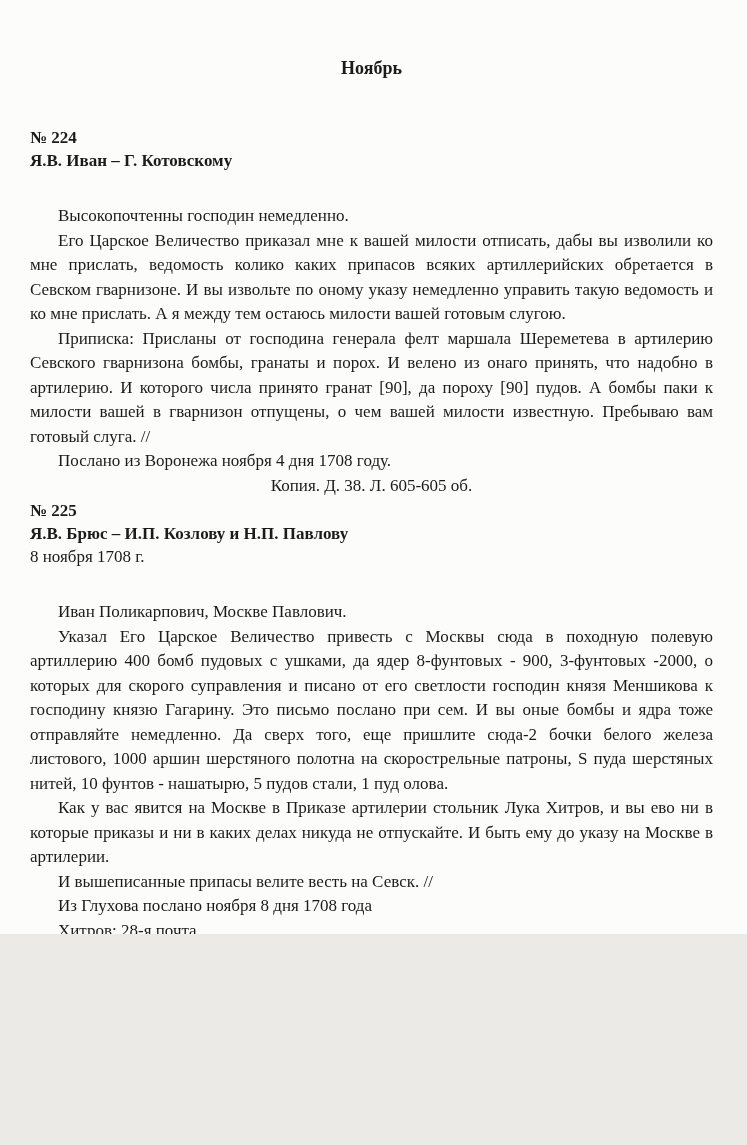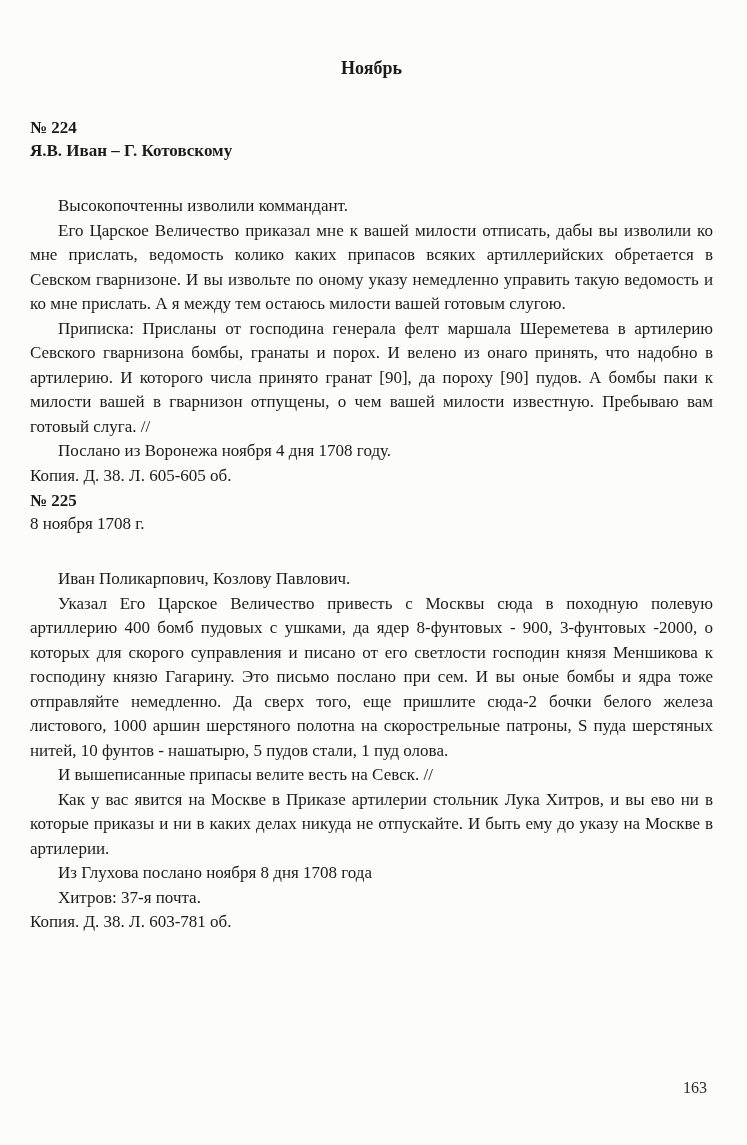--- a/index.html
+++ b/index.html
@@ -3,59 +3,59 @@
 <meta charset="utf-8">
 <style>
   html, body {
     margin: 0;
     padding: 0;
     background: #eceae6;
   }
   .page {
     position: relative;
     width: 747px;
-    height: 1145px;
+    height: 934px;
     margin: 0 auto;
     box-sizing: border-box;
     background: #fcfcfa;
     color: #1b1b1b;
     font-family: "Liberation Serif", "DejaVu Serif", serif;
     font-size: 17px;
     line-height: 24.5px;
     padding: 56px 34px 0 30px;
   }
   .month {
     margin: 0;
     text-align: center;
     font-size: 18px;
     font-weight: bold;
     line-height: 24px;
   }
   .doc-head {
     line-height: 23px;
   }
-  .doc1 .doc-head { margin-top: 36px; }
+  .doc1 .doc-head { margin-top: 46px; }
   .doc2 .doc-head { margin-top: 1px; }
   .doc-num, .doc-title {
     font-weight: bold;
   }
   .doc-body {
     margin-top: 32px;
     text-align: justify;
   }
   .para {
     margin: 0;
     text-indent: 28px;
     text-align: justify;
   }
   .italic {
   }
   .source {
     margin-top: 0;
-    text-align: left;
+    text-align: center;
   }
   .page-number {
     position: absolute;
     top: 1076px;
     right: 40px;
     font-size: 16px;
     color: #2a2a2a;
   }
 </style>
 </head>
@@ -64,39 +64,40 @@
 <div class="page">
 
   <h1 class="month">Ноябрь</h1>
 
   <section class="doc doc1">
     <div class="doc-head">
       <div class="doc-num">№ 224</div>
       <div class="doc-title">Я.В. Иван – Г. Котовскому</div>
     </div>
     <div class="doc-body">
-      <p class="para"><span>Высокопочтенны изволили коммандант.</span></p>
+      <p class="para"><span>Высокопочтенны господин немедленно.</span></p>
       <p class="para"><span>Его Царское Величество приказал мне к вашей милости отписать, дабы вы изволили ко мне прислать, ведомость колико каких припасов всяких артиллерийских обретается в Севском гварнизоне. И вы извольте по оному указу немедленно управить такую ведомость и ко мне прислать. А я между тем остаюсь милости вашей готовым слугою.</span></p>
       <p class="para"><span class="italic">Приписка:</span><span> Присланы от господина генерала фелт маршала Шереметева в артилерию Севского гварнизона бомбы, гранаты и порох. И велено из онаго принять, что надобно в артилерию. И которого числа принято гранат [90], да пороху [90] пудов. А бомбы паки к милости вашей в гварнизон отпущены, о чем вашей милости известную. Пребываю вам готовый слуга. //</span></p>
       <p class="para"><span>Послано из Воронежа ноября 4 дня 1708 году.</span></p>
     </div>
     <div class="source">Копия. Д. 38. Л. 605-605 об.</div>
   </section>
 
   <section class="doc doc2">
     <div class="doc-head">
       <div class="doc-num">№ 225</div>
+      <div class="doc-title">Я.В. Брюс – И.П. Козлову и Н.П. Павлову</div>
       <div class="doc-date">8 ноября 1708 г.</div>
     </div>
     <div class="doc-body">
-      <p class="para"><span>Иван Поликарпович, Козлову Павлович.</span></p>
+      <p class="para"><span>Иван Поликарпович, Москве Павлович.</span></p>
       <p class="para"><span>Указал Его Царское Величество привесть с Москвы сюда в походную полевую артиллерию 400 бомб пудовых с ушками, да ядер 8-фунтовых - 900, 3-фунтовых -2000, о которых для скорого суправления и писано от его светлости господин князя Меншикова к господину князю Гагарину. Это письмо послано при сем. И вы оные бомбы и ядра тоже отправляйте немедленно. Да сверх того, еще пришлите сюда-2 бочки белого железа листового, 1000 аршин шерстяного полотна на скорострельные патроны, S пуда шерстяных нитей, 10 фунтов - нашатырю, 5 пудов стали, 1 пуд олова.</span></p>
+      <p class="para"><span>Как у вас явится на Москве в Приказе артилерии стольник Лука Хитров, и вы ево ни в которые приказы и ни в каких делах никуда не отпускайте. И быть ему до указу на Москве в артилерии.</span></p>
       <p class="para"><span>И вышеписанные припасы велите весть на Севск. //</span></p>
-      <p class="para"><span>Как у вас явится на Москве в Приказе артилерии стольник Лука Хитров, и вы ево ни в которые приказы и ни в каких делах никуда не отпускайте. И быть ему до указу на Москве в артилерии.</span></p>
       <p class="para"><span>Из Глухова послано ноября 8 дня 1708 года</span></p>
-      <p class="para"><span class="italic">Хитров:</span><span> 37-я почта.</span></p>
+      <p class="para"><span class="italic">Хитров:</span><span> 28-я почта.</span></p>
     </div>
     <div class="source">Копия. Д. 38. Л. 603-781 об.</div>
   </section>
 
   <div class="page-number">163</div>
 
 </div>
 
 </body></html>

